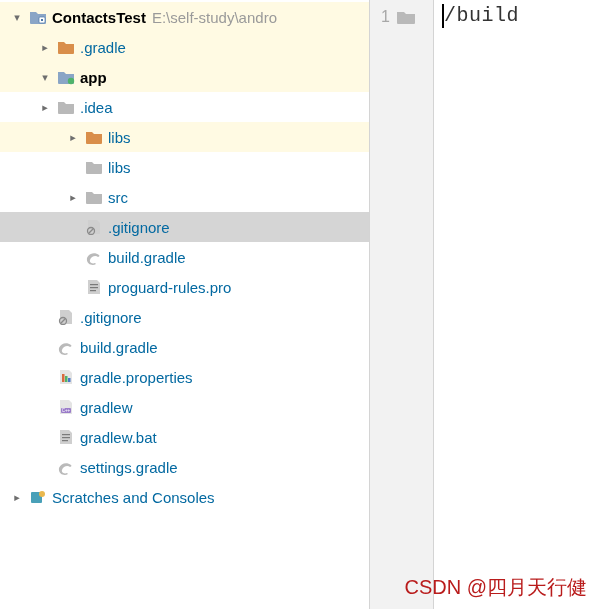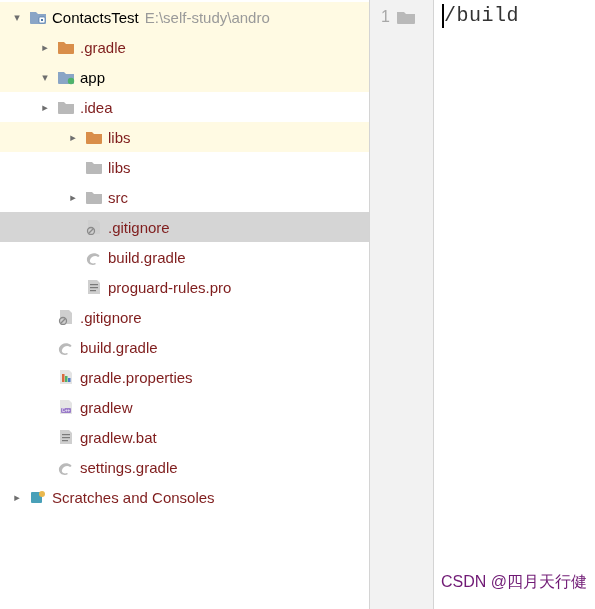--- a/index.html
+++ b/index.html
@@ -97,35 +97,35 @@
       height: 18px;
       display: inline-flex;
       align-items: center;
       justify-content: center;
       flex-shrink: 0;
       margin: 0 4px 0 6px;
     }
     .icon svg { width: 18px; height: 16px; }
     .label {
       font-size: 15px;
-      color: #7f1d1d;
-    }
-    .label.bold { font-weight: 400; color:#000;}
+      color: #0369a1;
+    }
+    .label.bold { font-weight: 700; color:#000;}
     .path-hint {
       color: #9a9a9a;
       font-size: 15px;
       margin-left: 6px;
     }
     .indent { display:inline-block; flex-shrink:0; }
     .watermark {
       position: absolute;
-      bottom: 16px;
+      bottom: 8px;
       right: 8px;
-      color: #701a75;
-      font-size: 16px;
+      color: #b91c1c;
+      font-size: 20px;
       font-family: "Segoe UI", Arial, sans-serif;
       user-select: none;
     }
   </style>
 </head>
 <body>
 
 <div class="tree-panel">
 
   <div class="tree-row highlighted">

